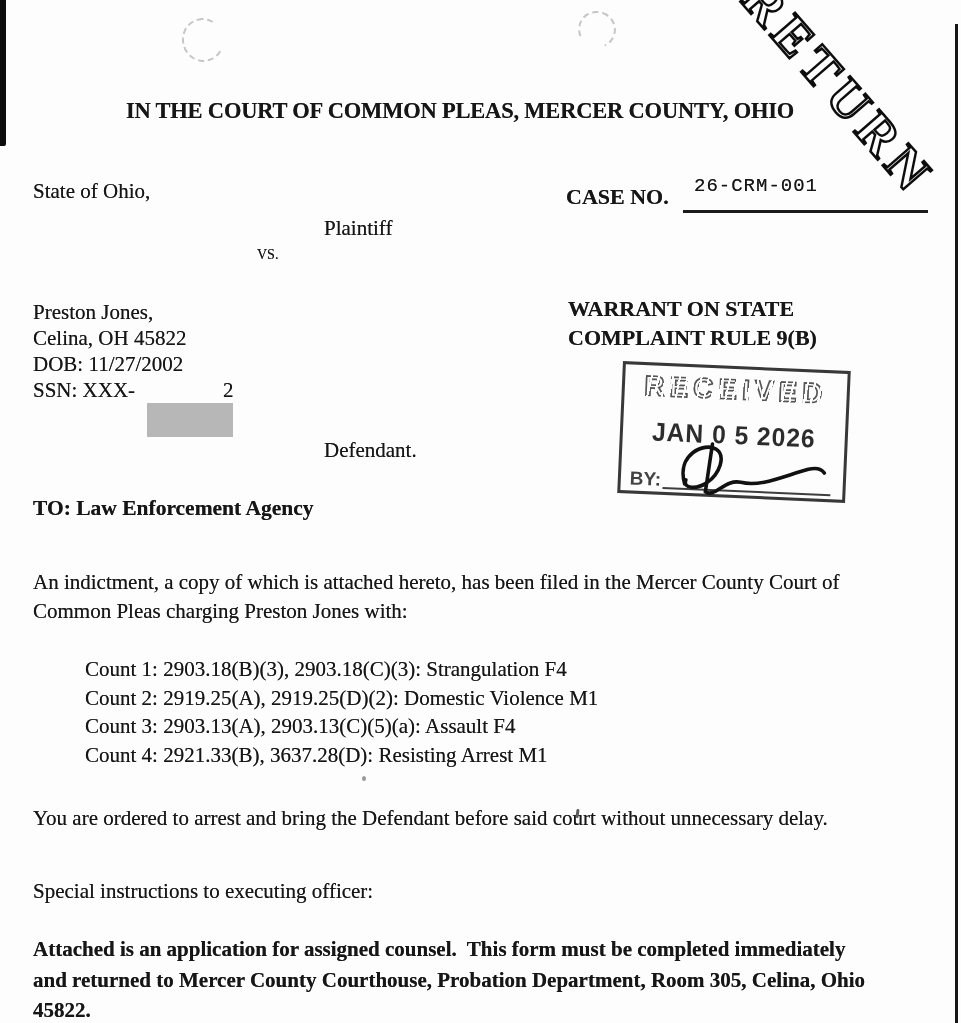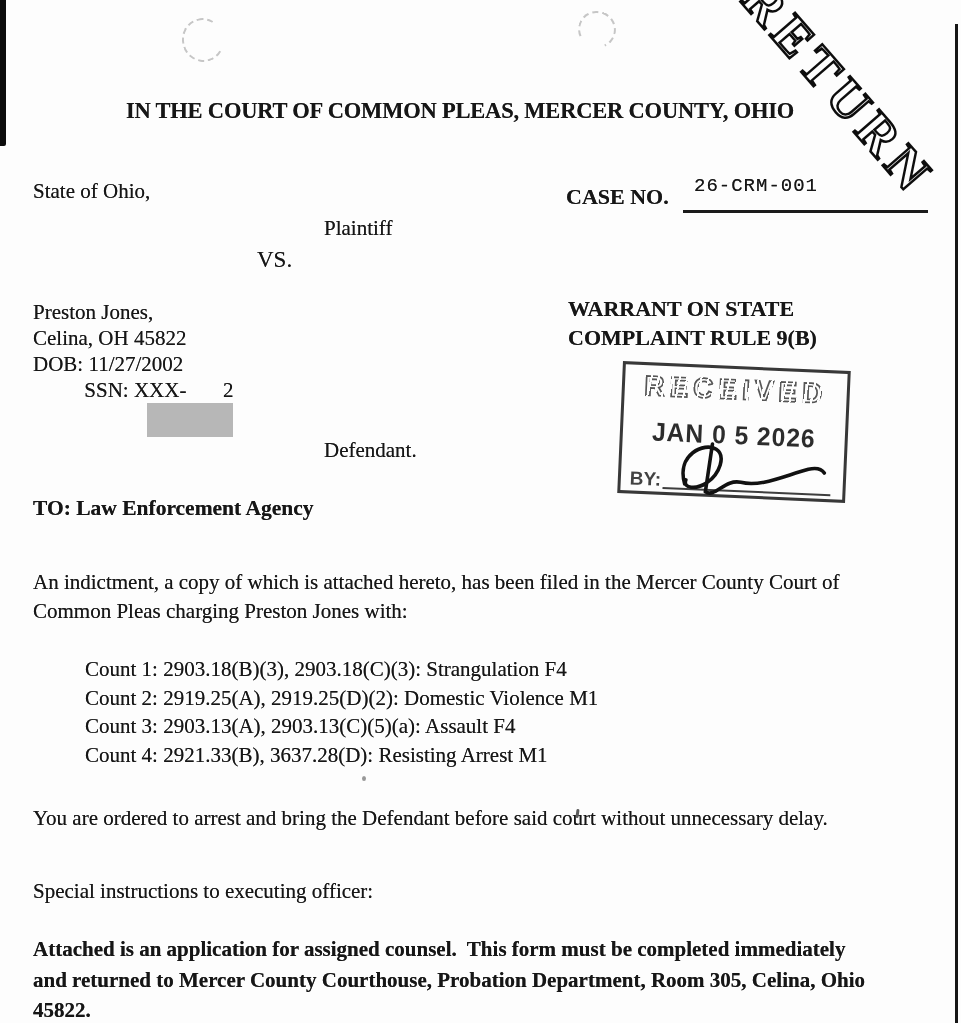--- a/index.html
+++ b/index.html
@@ -47,24 +47,24 @@
     letter-spacing: -0.2px;
     white-space: nowrap;
     margin-top: 8px;
   }
 
   .plaintiff-name { left: 33px;  top: 179px; font-size: 21px; }
   .case-no-label  { left: 566px; top: 184px; font-size: 22px; font-weight: 700; }
   .case-no-value  { left: 694px; top: 175px; font-size: 19px; font-family: "Liberation Mono", monospace; letter-spacing: 1px; }
   .case-no-line   { left: 683px; top: 210px; width: 245px; height: 3px; background: #1b1b1b; }
   .plaintiff-role { left: 324px; top: 216px; font-size: 21px; }
-  .vs             { left: 257px; top: 247px; font-size: 23px; }
+  .vs             { left: 257px; top: 247px; font-size: 14px; }
 
   .defendant-block { left: 33px; top: 299px; font-size: 21px; line-height: 26px; }
-  .ssn-line { position: relative; text-align: right; }
+  .ssn-line { position: relative; }
   .ssn-digit { position: absolute; left: 190px; top: 0; z-index: 3; }
   .redaction { left: 147px; top: 403px; width: 86px; height: 34px; background: #b7b7b7; z-index: 2; }
 
   .warrant-title { left: 568px; top: 294px; font-size: 22px; font-weight: 700; line-height: 29px; }
   .defendant-role { left: 324px; top: 438px; font-size: 21px; }
 
   
   .received-stamp {
     left: 620px; top: 366px; width: 228px; height: 132px;
     border: 3px solid rgba(28,28,28,0.88);

